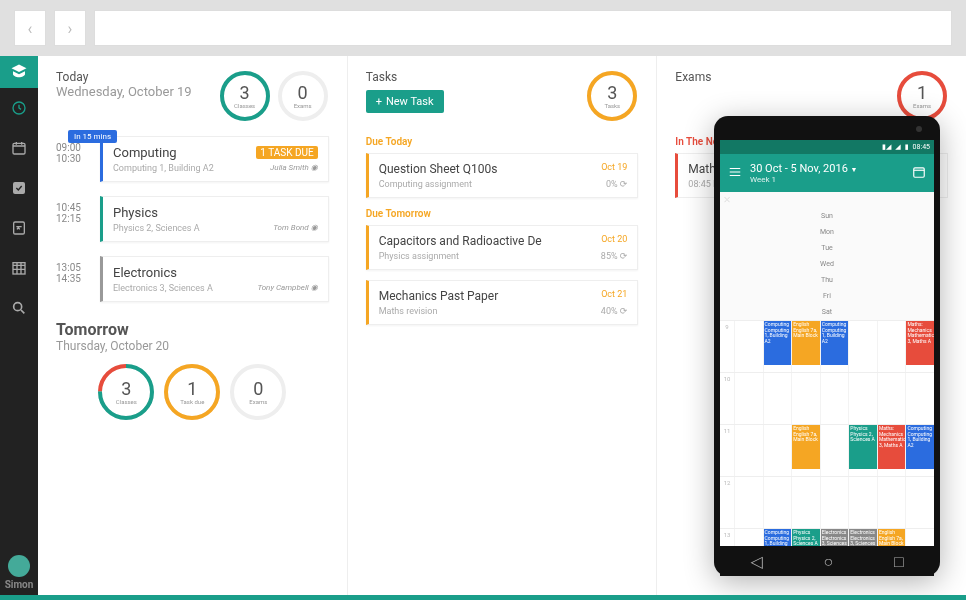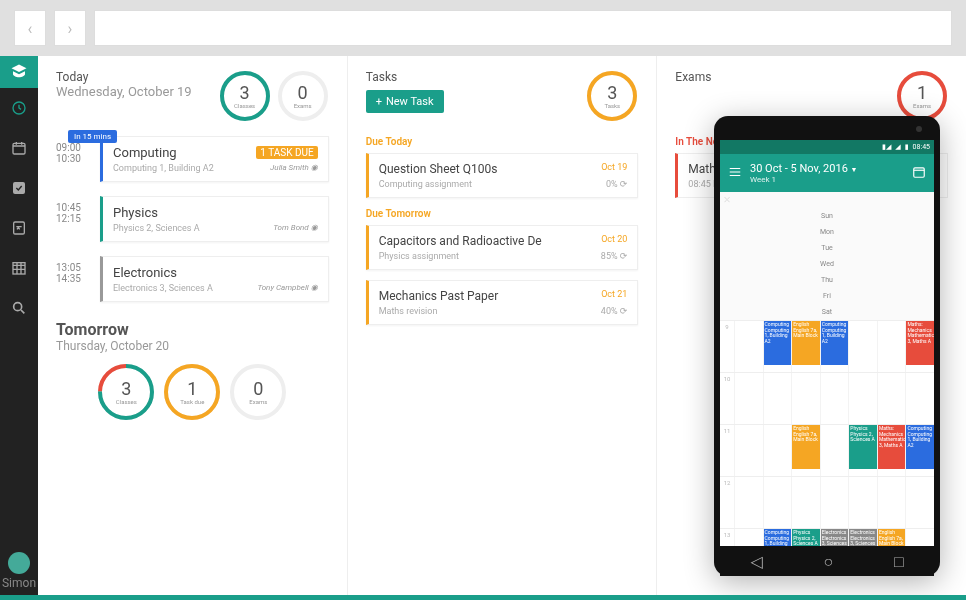--- a/index.html
+++ b/index.html
@@ -6,21 +6,21 @@
 body { background: #e8e8e8; width: 966px; height: 600px; overflow: hidden; position: relative; }
 .browser-chrome { background: #e0e0e0; padding: 10px 14px; display: flex; align-items: center; gap: 8px; }
 .nav-btn { width: 32px; height: 36px; background: #fff; border: 1px solid #ddd; display: flex; align-items: center; justify-content: center; cursor: pointer; color: #bbb; font-size: 16px; }
 .addr-bar { flex: 1; height: 36px; background: #fff; border: 1px solid #ddd; }
 .app { display: flex; height: 540px; background: #fff; }
 .sidebar { width: 38px; background: #222; display: flex; flex-direction: column; align-items: center; padding-top: 0; }
 .sidebar .logo { width: 38px; height: 32px; background: #1a9e8a; display: flex; align-items: center; justify-content: center; color: #fff; }
 .sidebar .nav-icon { width: 38px; height: 40px; display: flex; align-items: center; justify-content: center; color: #aaa; cursor: pointer; }
 .sidebar .nav-icon.active { color: #1a9e8a; }
 .sidebar .spacer { flex: 1; }
-.sidebar .user { padding: 6px 0; text-align: left; color: #888; font-size: 12px; }
+.sidebar .user { padding: 6px 0; text-align: left; color: #888; font-size: 10px; font-weight: bold; }
 .sidebar .avatar { width: 22px; height: 22px; border-radius: 50%; background: #4a9; margin: 0 auto 2px; }
 .main { flex: 1; display: flex; }
 .col { flex: 1; border-right: 1px solid #eee; padding: 14px 18px; overflow: hidden; }
 .col:last-child { border-right: none; }
 .col-header { display: flex; align-items: flex-start; justify-content: space-between; margin-bottom: 14px; }
 .col-title h2 { font-size: 12px; font-weight: 400; color: #555; }
 .col-title .sub { font-size: 13px; color: #999; }
 .rings { display: flex; gap: 6px; }
 .ring { position: relative; width: 52px; height: 52px; }
 .ring svg { transform: rotate(-90deg); }

